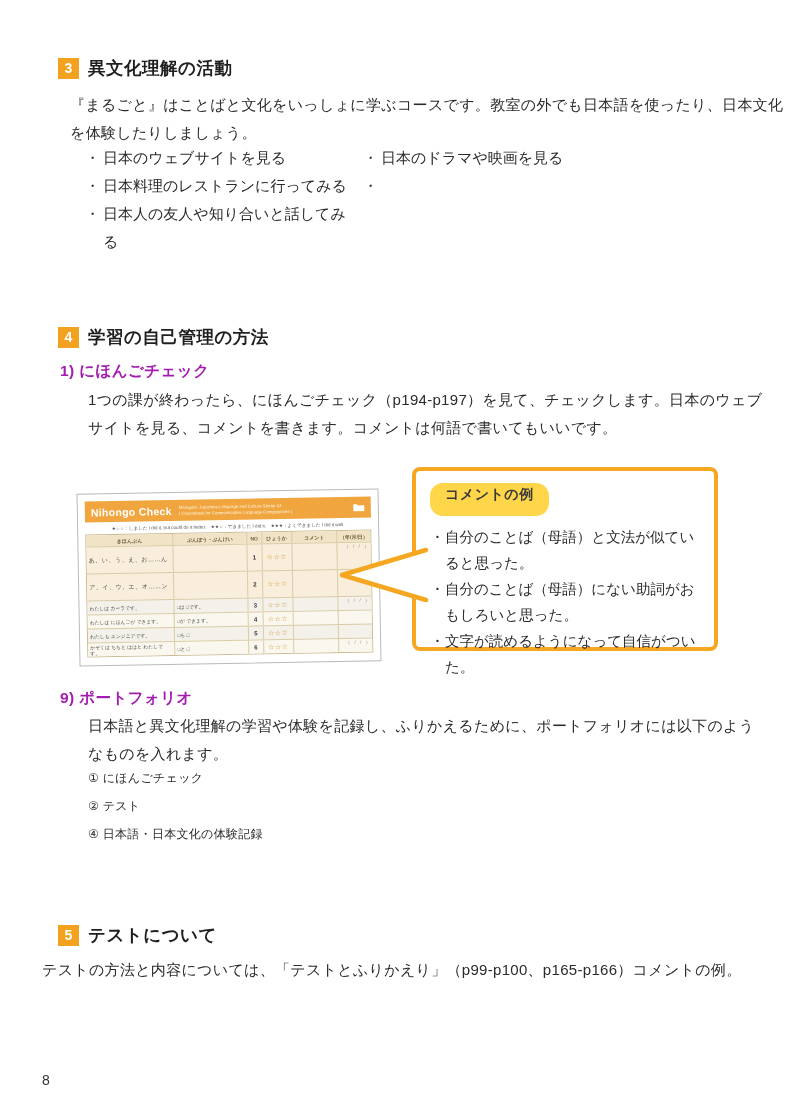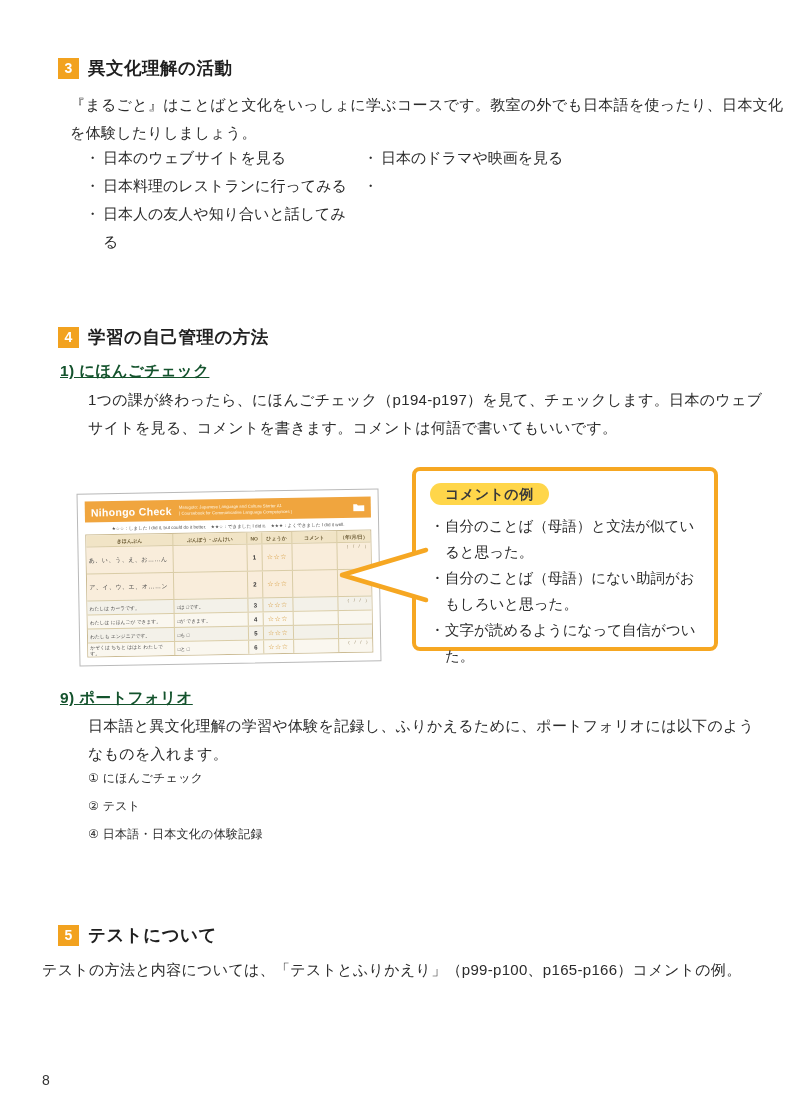--- a/index.html
+++ b/index.html
@@ -7,21 +7,21 @@
   #page{position:relative;width:800px;height:1114px;background:#ffffff;margin:0 auto;overflow:hidden;
         box-shadow:0 0 6px rgba(0,0,0,.25);}
 
   
   .sec-header{position:absolute;display:flex;align-items:center;gap:9px;}
   .sq{width:21px;height:21px;background:#F2A21F;color:#fff;font-weight:bold;font-size:14px;
       display:flex;align-items:center;justify-content:center;flex:none;}
   .sec-title{font-size:17.5px;font-weight:bold;color:#1f1f1f;letter-spacing:.5px;}
 
   .para{position:absolute;font-size:15px;line-height:28px;color:#2b2b2b;letter-spacing:.3px;}
-  .sub-label{position:absolute;font-size:15.5px;font-weight:bold;color:#14532d;letter-spacing:.4px;text-decoration:underline;}
+  .sub-label{position:absolute;font-size:15.5px;font-weight:bold;color:#a21caf;letter-spacing:.4px;}
 
   .blist{position:absolute;margin:0;padding:0;list-style:none;font-size:15px;line-height:28px;}
   .blist li{display:flex;}
   .blist .mk{flex:none;width:18px;color:#2b2b2b;}
 
   .nlist{position:absolute;margin:0;padding:0;list-style:none;font-size:12px;line-height:28px;letter-spacing:.3px;}
 
   .page-num{position:absolute;left:42px;top:1072px;font-size:14px;color:#333;}
 
   
@@ -47,21 +47,21 @@
   .r-cream .c1{font-size:6px;letter-spacing:.5px;}
   .r-a{background:#F3F1E9;height:13px;}
   .r-b{background:#FAF7EF;height:13px;}
   .no-cell{font-size:6px;font-weight:bold;color:#333;}
   .stars{color:#D4952F;font-size:7px;letter-spacing:.5px;}
   .date-cell{font-size:4.4px;color:#8a7a55;padding-top:1px;}
 
   
   .callout{position:absolute;left:412px;top:467px;width:306px;height:184px;box-sizing:border-box;
            background:#fff;border:4px solid #F6A722;border-radius:8px;padding:12px 12px 8px 14px;}
-  .pill{display:inline-block;background:#FFD64A;border-radius:13px;padding:3px 15px 1px 15px;
+  .pill{display:inline-block;background:#FFD64A;border-radius:13px;padding:3px 15px 12px 15px;
         font-size:14px;font-weight:bold;color:#3a3a3a;letter-spacing:.5px;}
   .callout ul{margin:8px 0 0 0;padding:0;list-style:none;font-size:14.5px;line-height:26px;color:#2b2b2b;}
   .callout li{display:flex;}
   .callout .mk{flex:none;width:15px;}
   .tail{position:absolute;left:332px;top:542px;width:100px;height:68px;}
 </style>
 </head>
 <body>
 
 <div id="page">

